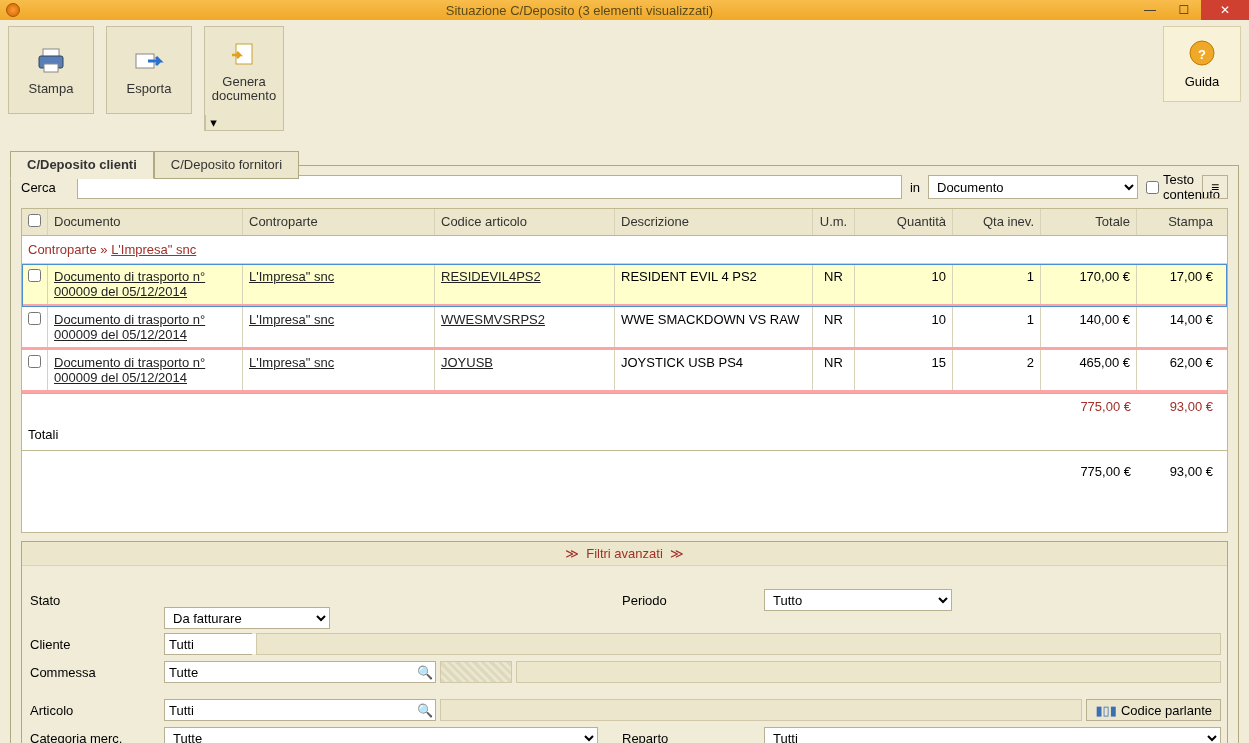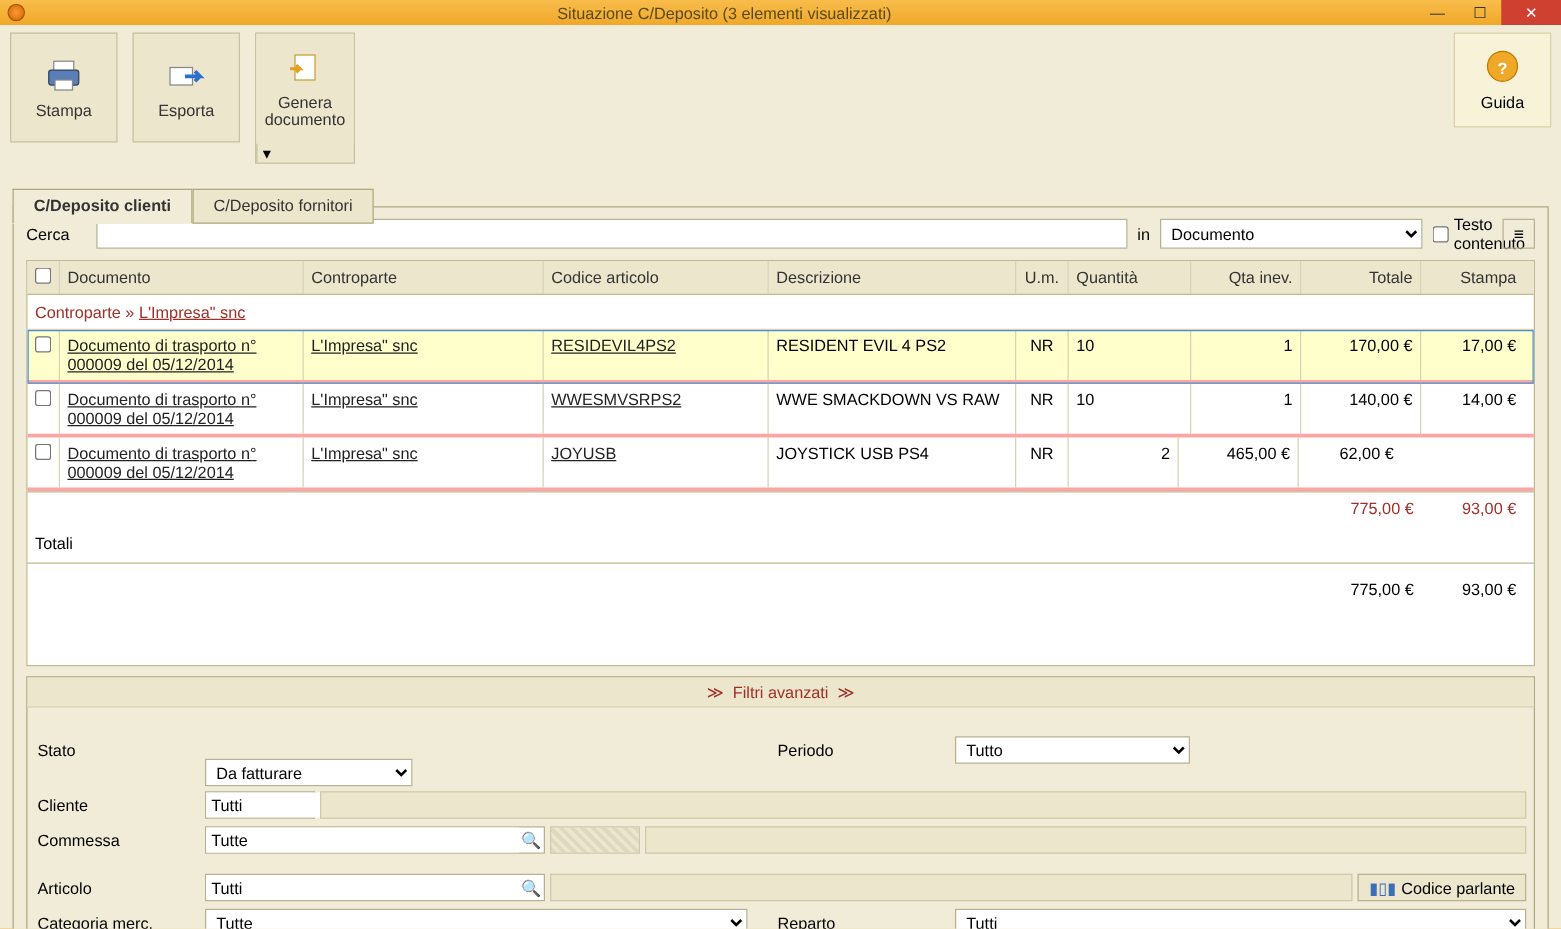--- a/index.html
+++ b/index.html
@@ -30,21 +30,21 @@
 .grid { border:1px solid #c0b890; background:#fff; display:flex; flex-direction:column; }
 .gridhead { display:flex; background:#ece6cc; border-bottom:1px solid #c0b890; }
 .gh, .gc { border-right:1px solid #d8d2b8; padding:5px 6px; overflow:hidden; white-space:normal; }
 .gh { color:#333; }
 .col-chk { width:26px; text-align:center; }
 .col-doc { width:195px; }
 .col-ctp { width:192px; }
 .col-art { width:180px; }
 .col-desc { width:198px; }
 .col-um { width:42px; text-align:center; }
-.col-qta { width:98px; }
+.col-qta { width:98px; text-align:right; }
 .col-inev { width:88px; text-align:right; }
 .col-tot { width:96px; text-align:right; }
 .col-res { width:82px; text-align:right; border-right:none; }
 .grouprow { padding:6px 6px; color:#a03028; border-bottom:1px solid #d8d2b8; }
 .grouprow a { color:#a03028; text-decoration:underline; }
 .gridrow { display:flex; border-bottom:3px solid #fca5a5; }
 .gridrow.sel { background:#ffffcc; outline:1px solid #4a90d0; outline-offset:-1px; }
 .gridrow a { color:#222; text-decoration:underline; }
 .subtotal, .totalrow { display:flex; }
 .subtotal .gc, .totalrow .gc { border-right:none; }
@@ -184,20 +184,21 @@
           <div class="gc col-tot">140,00 €</div>
           <div class="gc col-res">14,00 €</div>
         </div>
         <div class="gridrow">
           <div class="gc col-chk"><input type="checkbox" style=""></div>
           <div class="gc col-doc"><a href="#">Documento di trasporto n° 000009 del 05/12/2014</a></div>
           <div class="gc col-ctp"><a href="#">L'Impresa" snc</a></div>
           <div class="gc col-art"><a href="#">JOYUSB</a></div>
           <div class="gc col-desc">JOYSTICK USB PS4</div>
           <div class="gc col-um">NR</div>
+          <div class="gc col-qta">15</div>
           <div class="gc col-inev">2</div>
           <div class="gc col-tot">465,00 €</div>
           <div class="gc col-res">62,00 €</div>
         </div>
 
         <div class="subtotal">
           <div class="gc" style="width:1019px;"></div>
           <div class="gc col-tot">775,00 €</div>
           <div class="gc col-res">93,00 €</div>
         </div>

